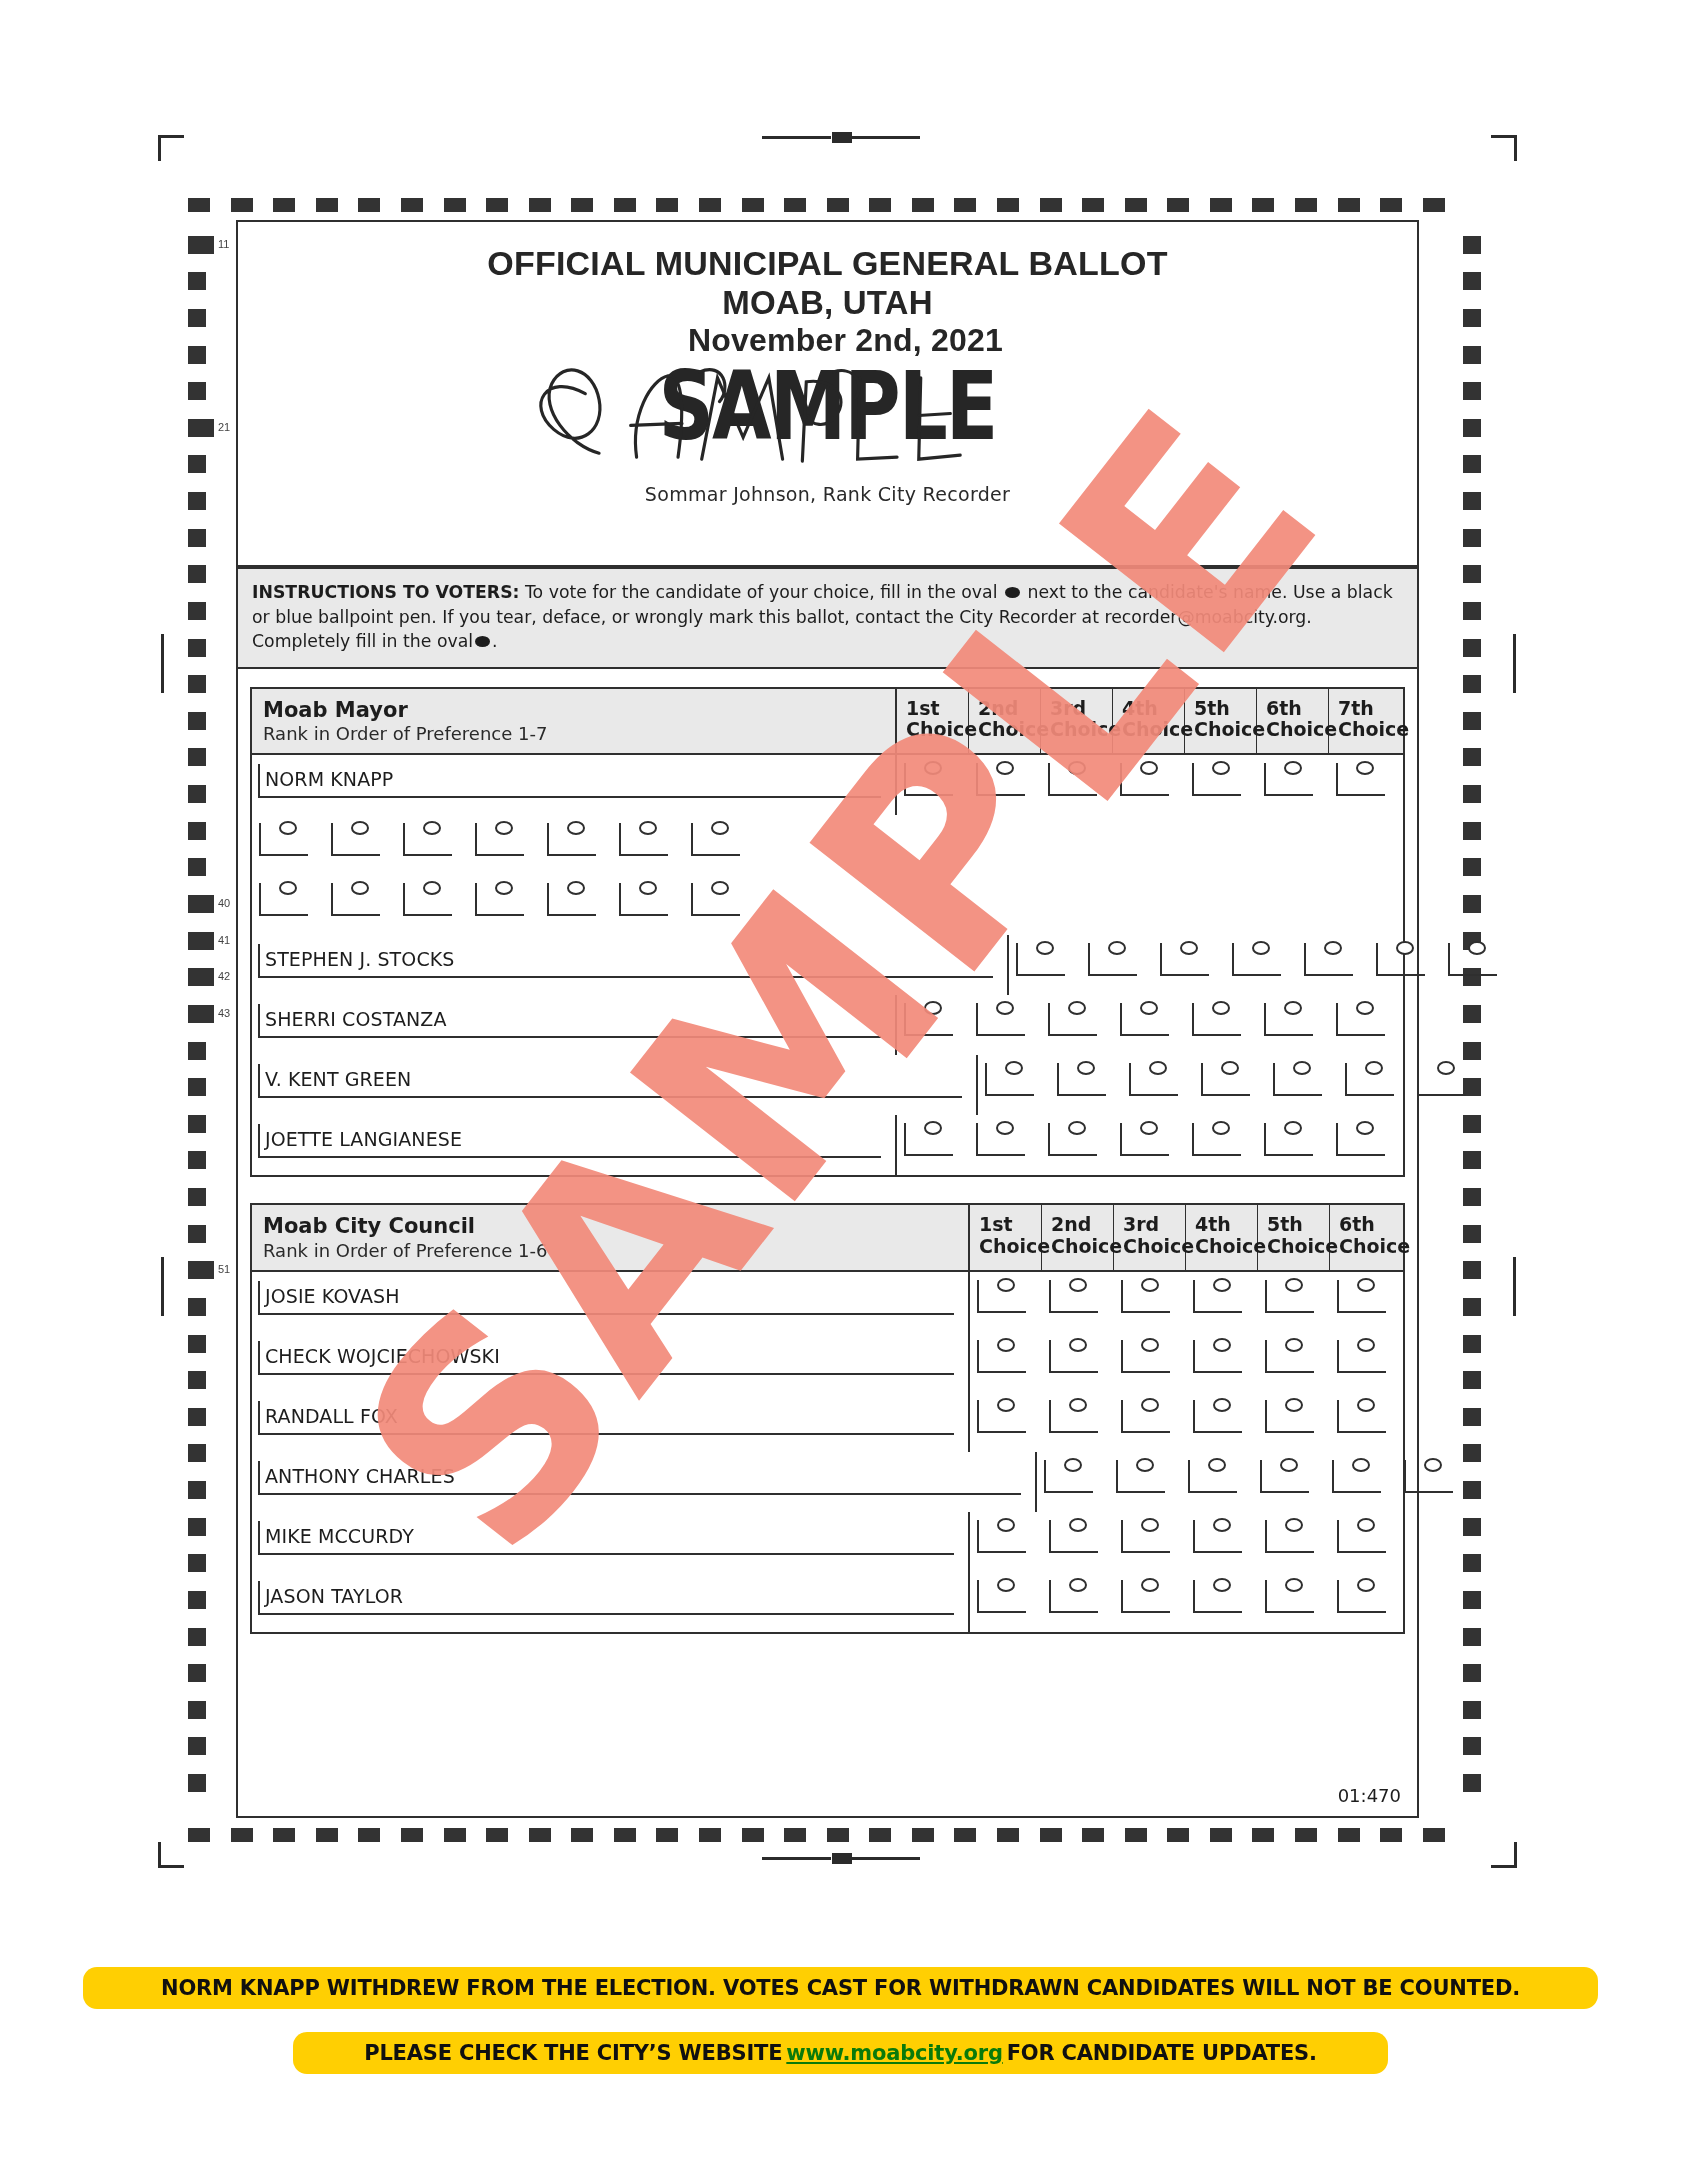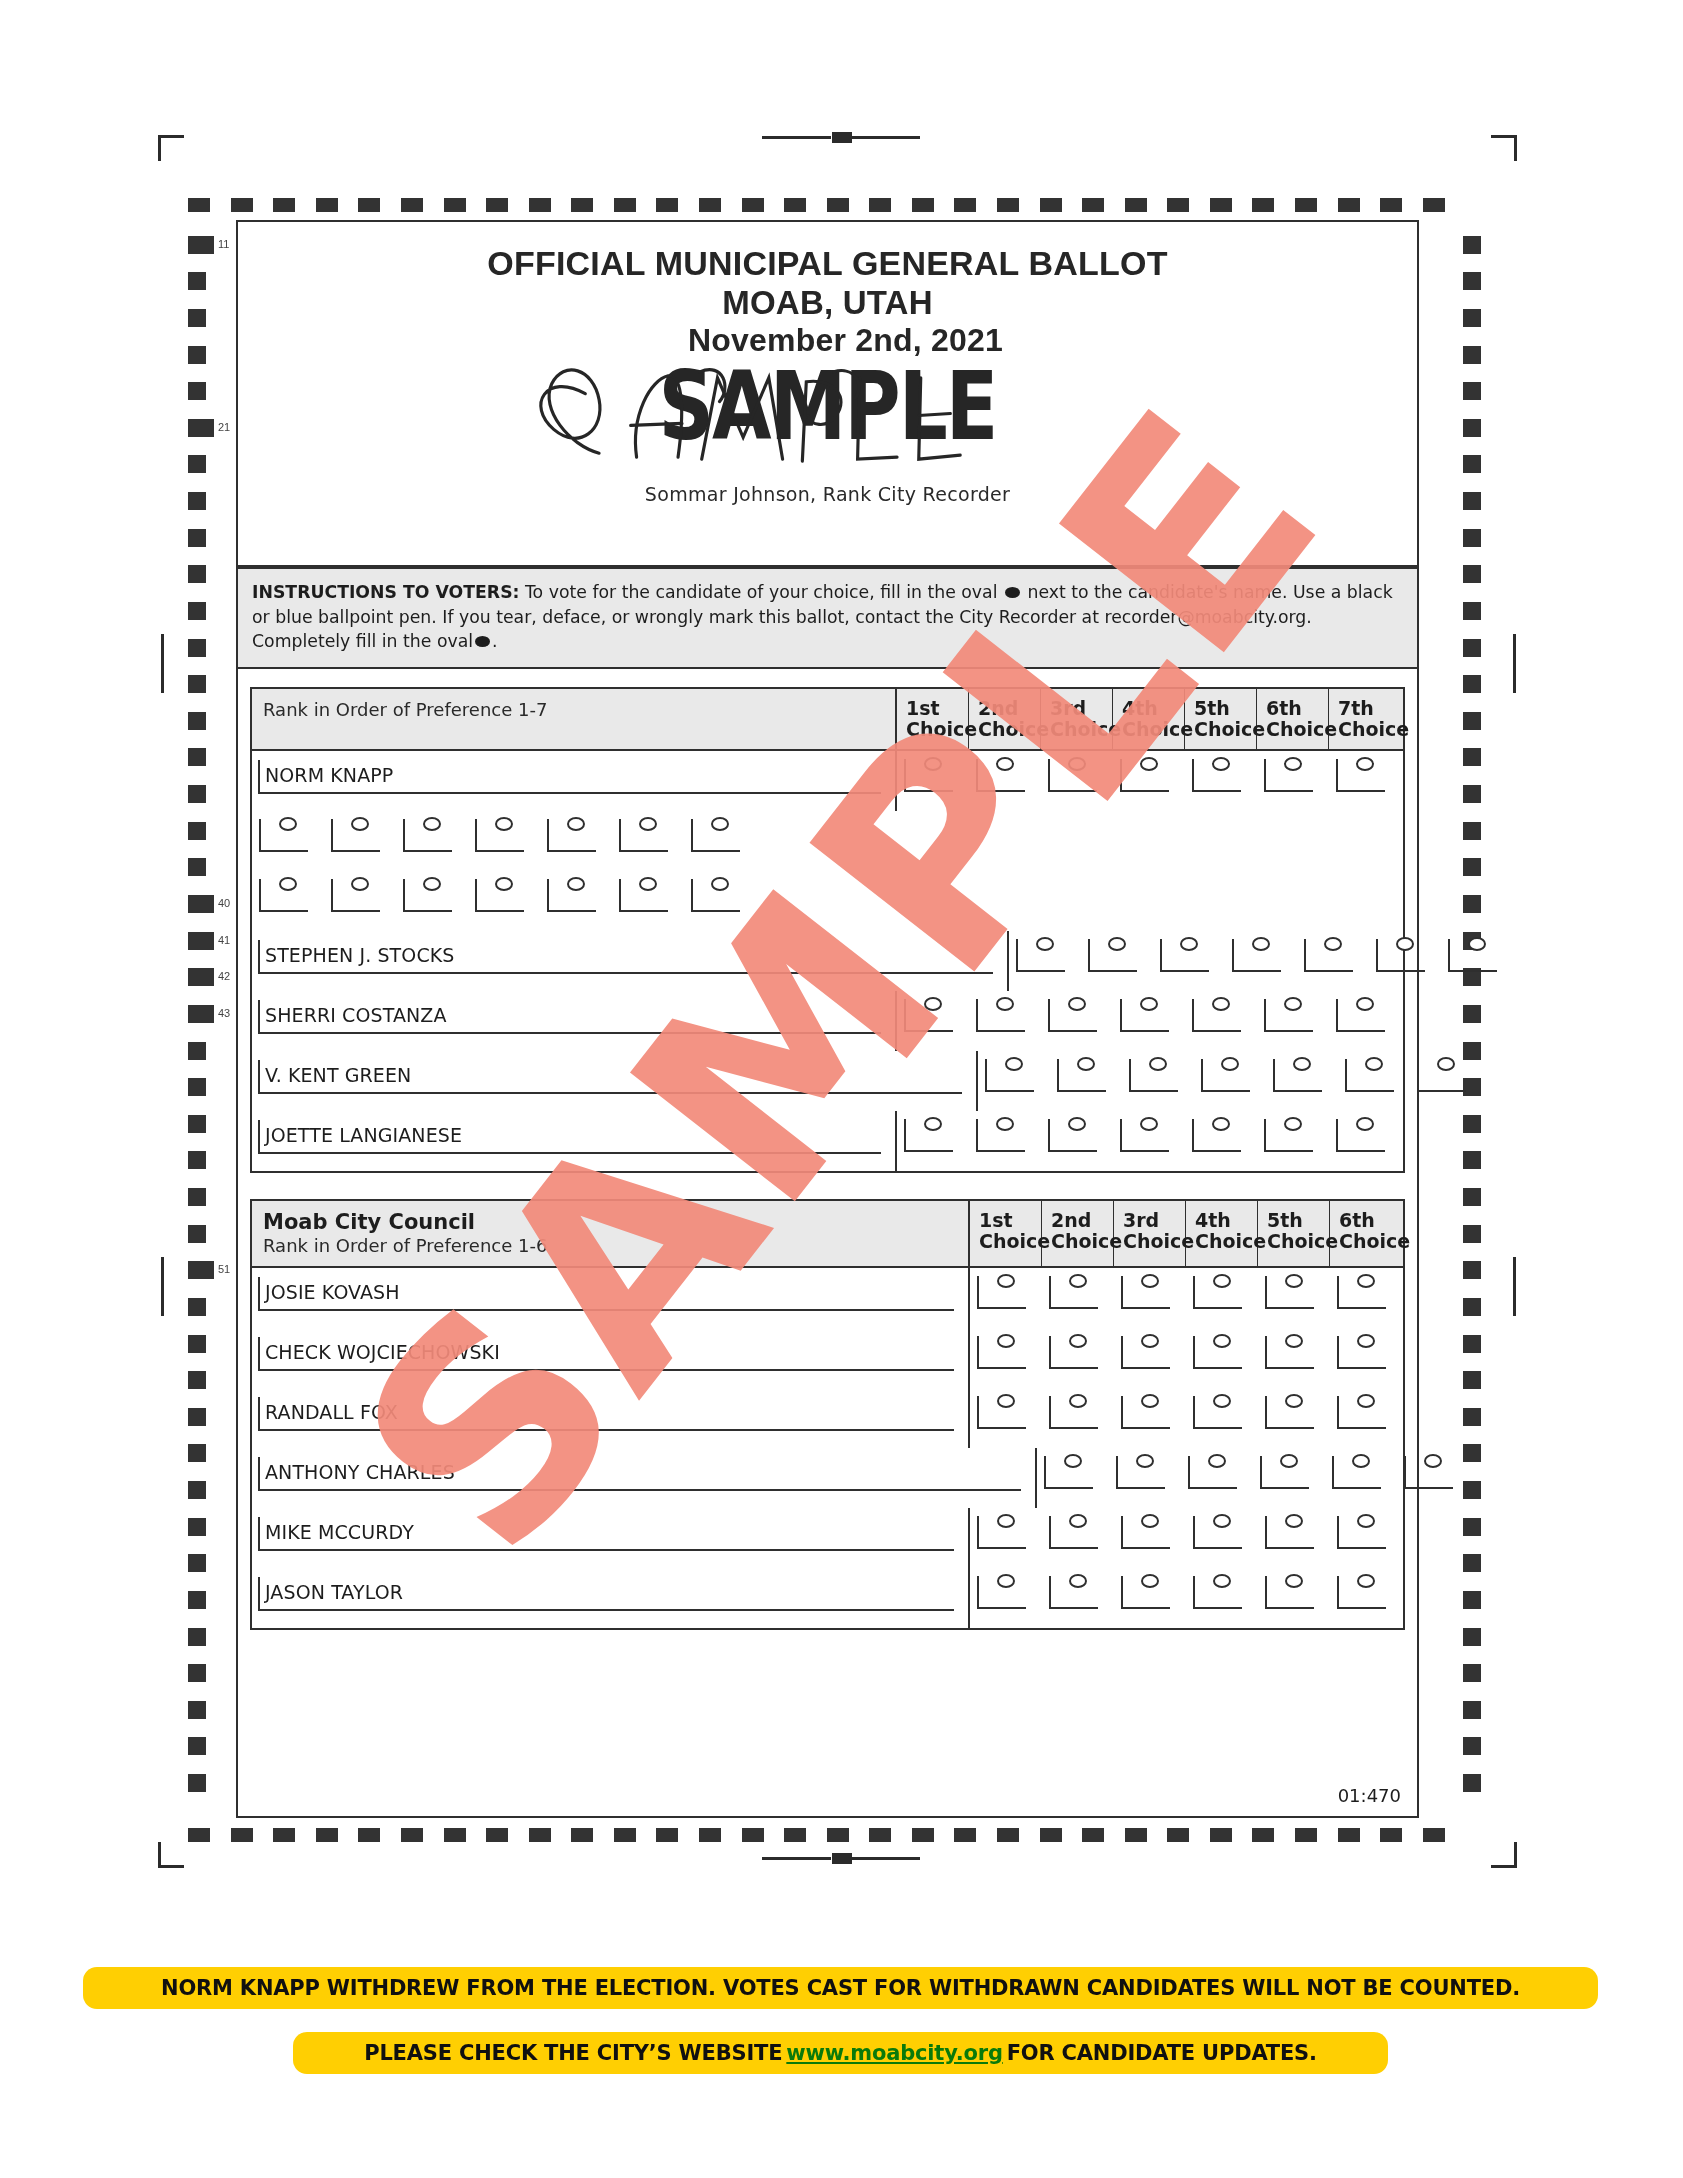--- a/index.html
+++ b/index.html
@@ -377,20 +377,21 @@
     </div>
 
     <div class="instr">
       <b>INSTRUCTIONS TO VOTERS:</b><span> To vote for the candidate of your choice, fill in the oval </span><span class="ovalglyph"></span><span> next to the candidate's name. Use a black or blue ballpoint pen. If you tear, deface, or wrongly mark this ballot, contact the City Recorder at recorder@moabcity.org. Completely fill in the oval</span><span class="ovalglyph"></span><span>.</span>
     </div>
 
     <div id="contests">
         <div class="contest">
           <div class="chead">
             <div class="ctitle" style="width:645px;">
+              <div class="cname">Moab Mayor</div>
               <div class="csub">Rank in Order of Preference 1-7</div>
             </div>
             <div class="cchoice" style="width:72px;">1st<br>Choice</div>
             <div class="cchoice" style="width:72px;">2nd<br>Choice</div>
             <div class="cchoice" style="width:72px;">3rd<br>Choice</div>
             <div class="cchoice" style="width:72px;">4th<br>Choice</div>
             <div class="cchoice" style="width:72px;">5th<br>Choice</div>
             <div class="cchoice" style="width:72px;">6th<br>Choice</div>
             <div class="cchoice" style="width:72px;">7th<br>Choice</div>
           </div>

